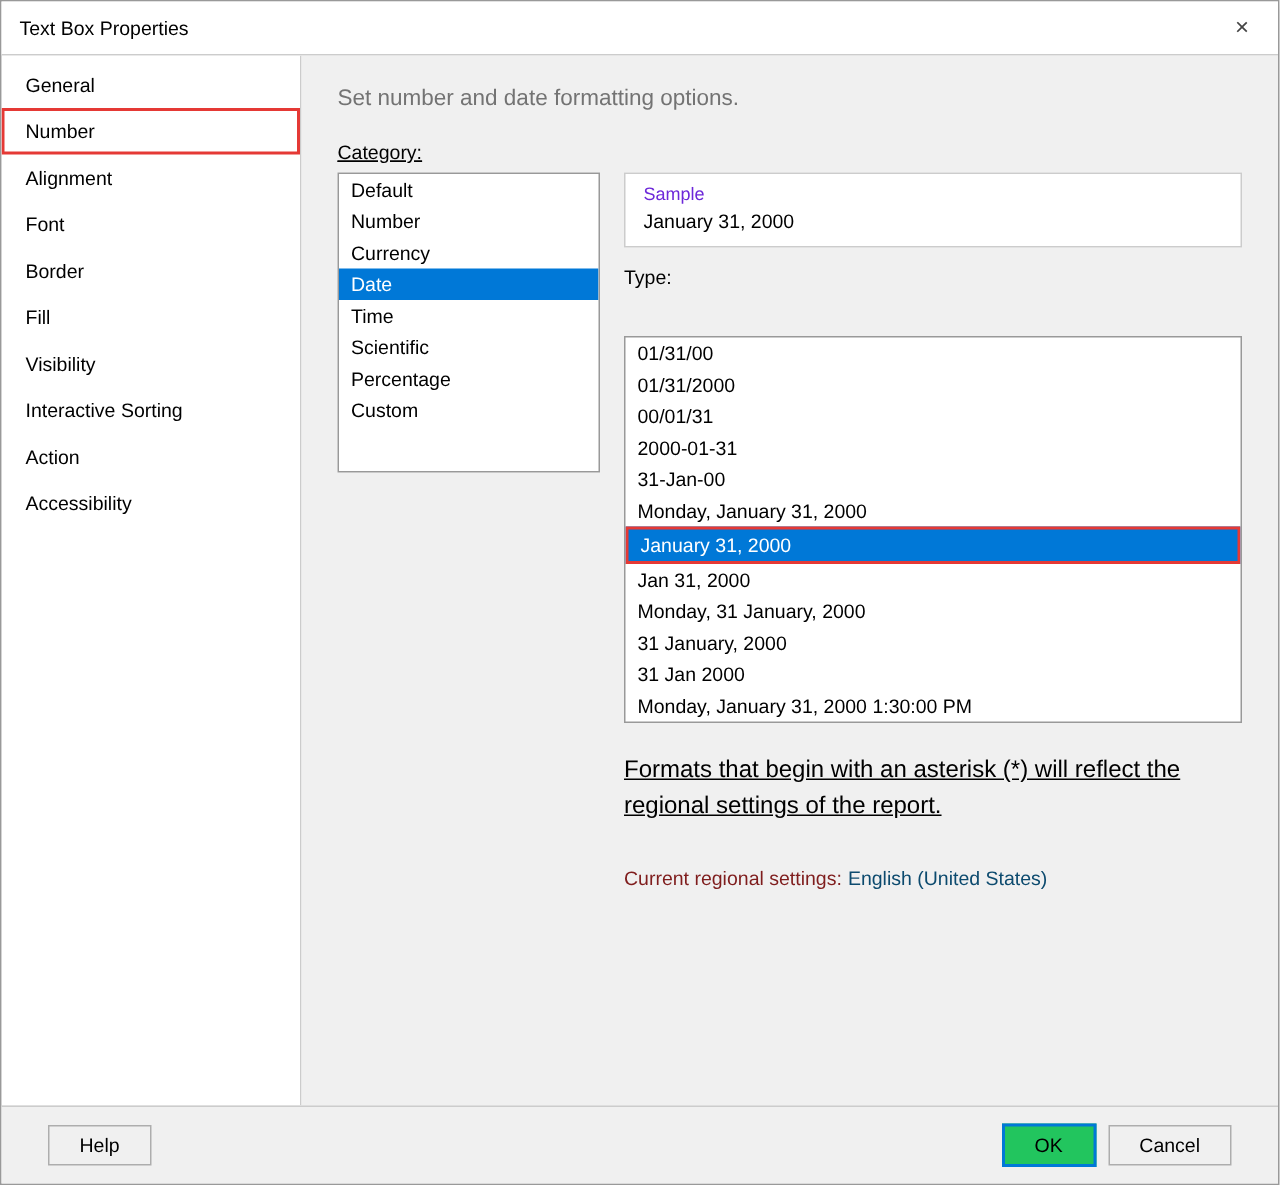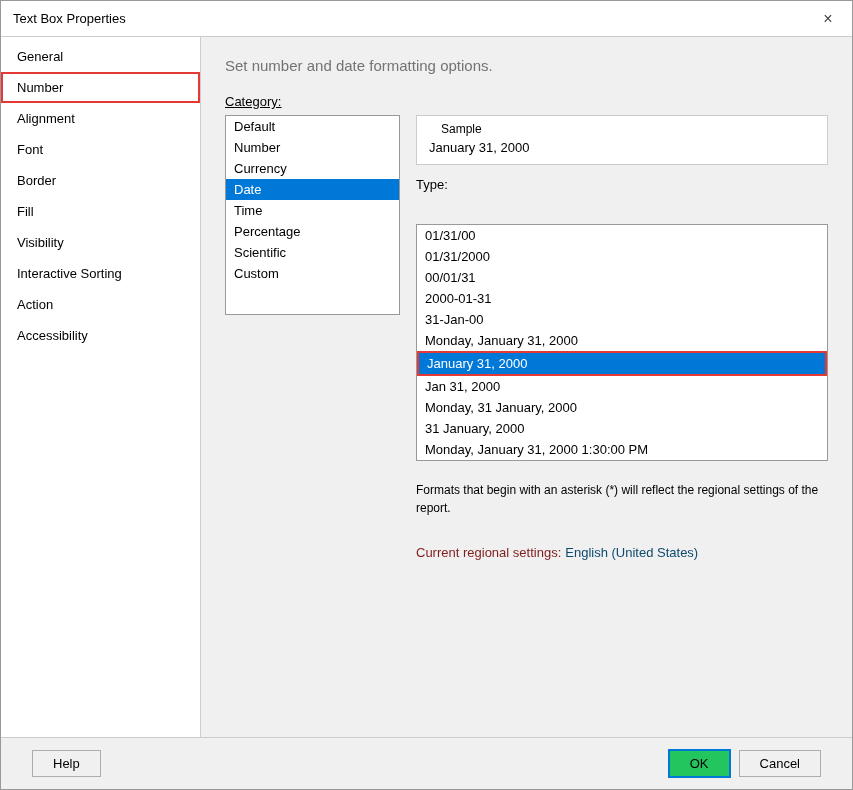--- a/index.html
+++ b/index.html
@@ -121,23 +121,22 @@
       gap: 12px;
     }
     .sample-box {
       border: 1px solid #ccc;
       background: #fff;
       padding: 6px 12px;
       min-height: 50px;
     }
     .sample-label {
       font-size: 12px;
-      color: #000000;
+      color: #6d28d9;
       margin-bottom: 4px;
-      margin-left: 12px;
     }
     .sample-value {
       font-size: 13px;
       color: #000;
     }
     .type-label {
       font-size: 13px;
       color: #000;
       margin-bottom: 4px;
     }
@@ -146,24 +145,25 @@
       cursor: pointer;
       font-size: 13px;
       color: #000;
     }
     .type-item.selected-blue {
       background: #0078d7;
       color: #fff;
       border: 2px solid #e53935;
     }
     .hint-text {
-      font-size: 12px;
+      font-size: 16px;
       color: #000;
       margin-top: 8px;
       line-height: 1.5;
+      text-decoration: underline;
     }
     .regional-label {
       font-size: 13px;
       font-weight: 400;
       color: #7f1d1d;
     }
     .regional-value {
       font-size: 13px;
       color: #0c4a6e;
     }
@@ -238,22 +238,22 @@
 
       <div class="content-row">
 
         <div class="category-list">
           <div class="list-box">
             <div class="list-item">Default</div>
             <div class="list-item">Number</div>
             <div class="list-item">Currency</div>
             <div class="list-item selected-blue">Date</div>
             <div class="list-item">Time</div>
+            <div class="list-item">Scientific</div>
             <div class="list-item">Percentage</div>
-            <div class="list-item">Scientific</div>
             <div class="list-item">Custom</div>
           </div>
         </div>
 
         <div class="right-panel">
 
           <div class="sample-box">
             <div class="sample-label">Sample</div>
             <div class="sample-value">January 31, 2000</div>
           </div>
@@ -264,20 +264,21 @@
             <div class="type-item">01/31/00</div>
             <div class="type-item">01/31/2000</div>
             <div class="type-item">00/01/31</div>
             <div class="type-item">2000-01-31</div>
             <div class="type-item">31-Jan-00</div>
             <div class="type-item">Monday, January 31, 2000</div>
             <div class="type-item selected-blue">January 31, 2000</div>
             <div class="type-item">Jan 31, 2000</div>
             <div class="type-item">Monday, 31 January, 2000</div>
             <div class="type-item">31 January, 2000</div>
+            <div class="type-item">31 Jan 2000</div>
             <div class="type-item">Monday, January 31, 2000 1:30:00 PM</div>
           </div>
 
           <div class="hint-text">Formats that begin with an asterisk (*) will reflect the regional settings of the report.</div>
 
           <div class="regional-row-wrapper">
             <span class="regional-label">Current regional settings:</span>
             <span class="regional-value">English (United States)</span>
           </div>
         </div>

